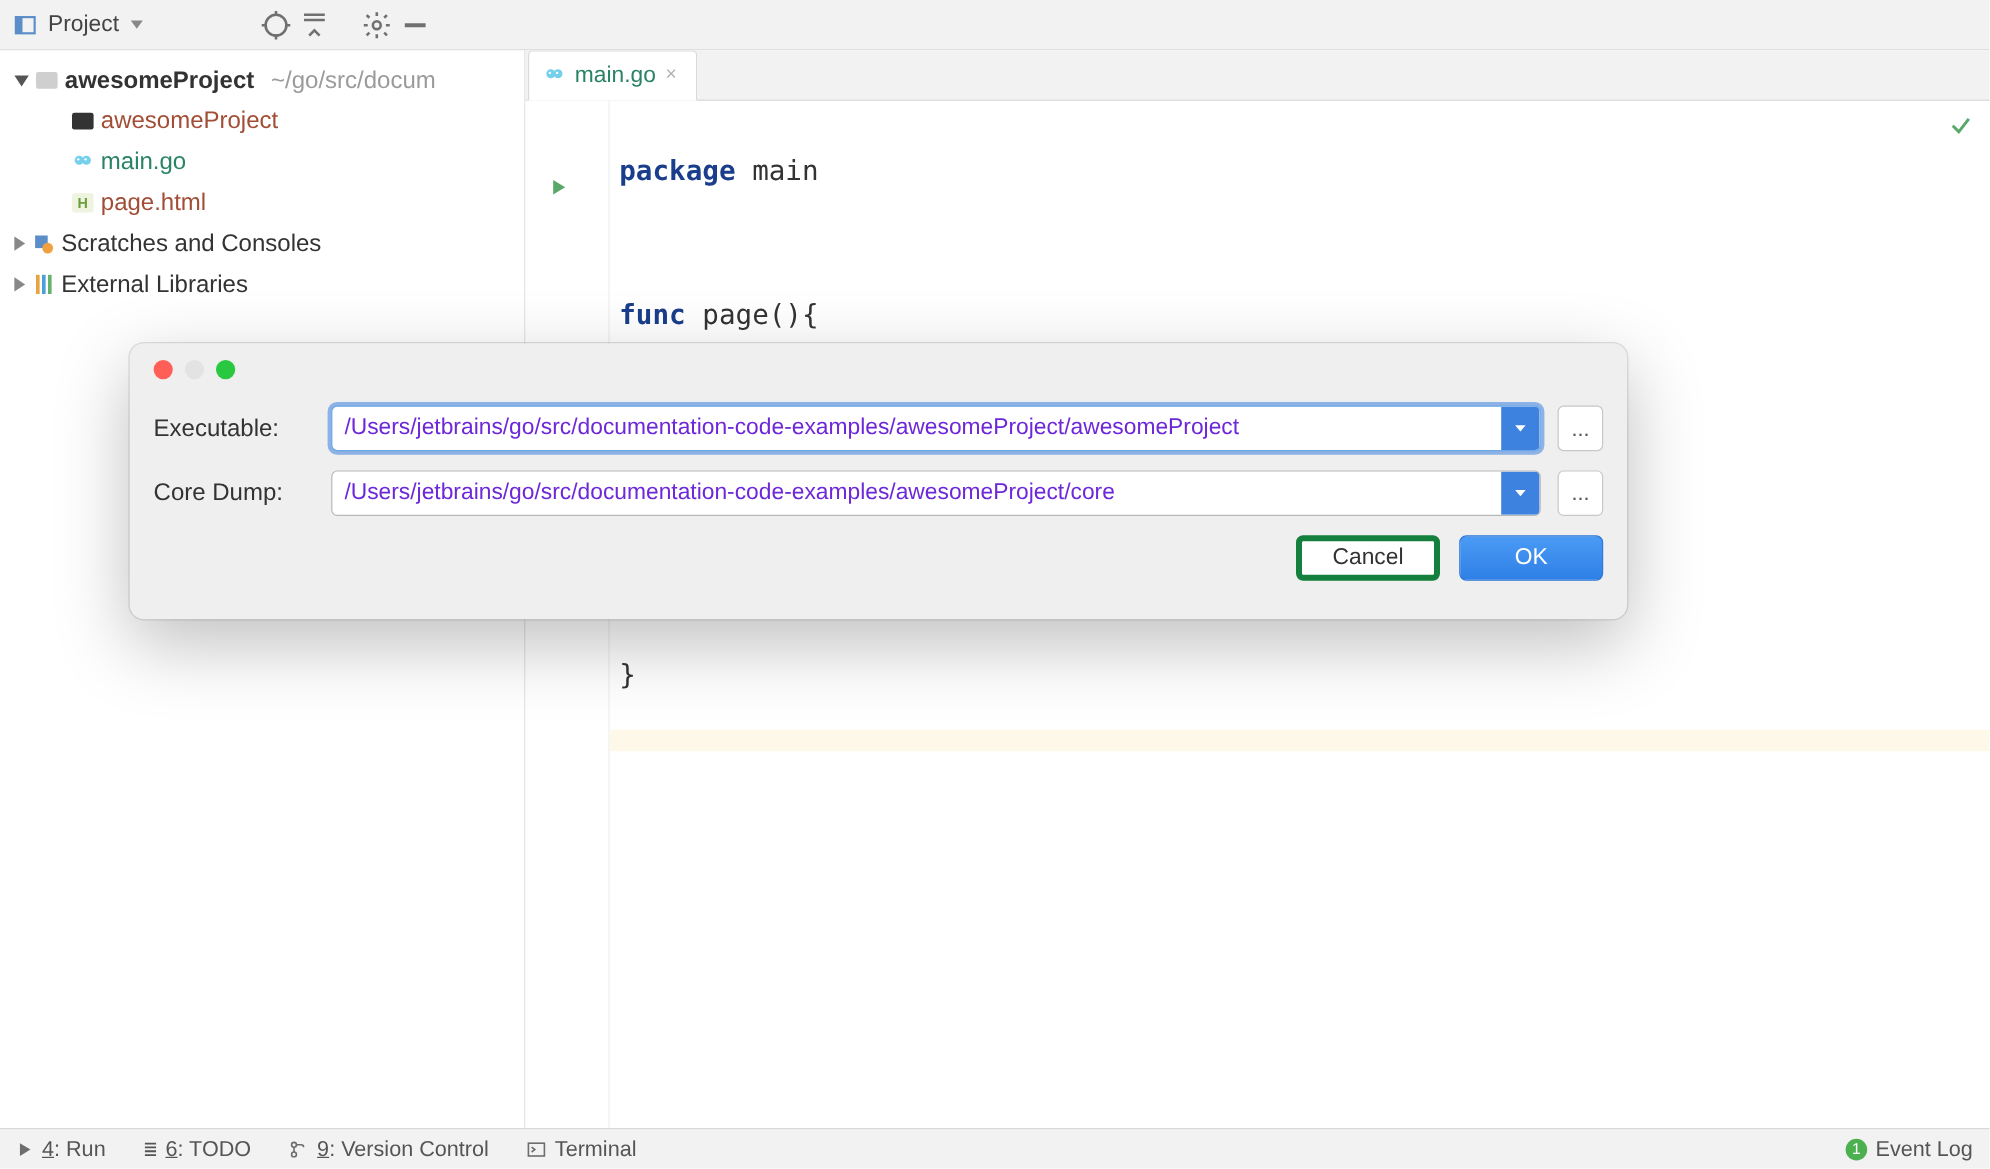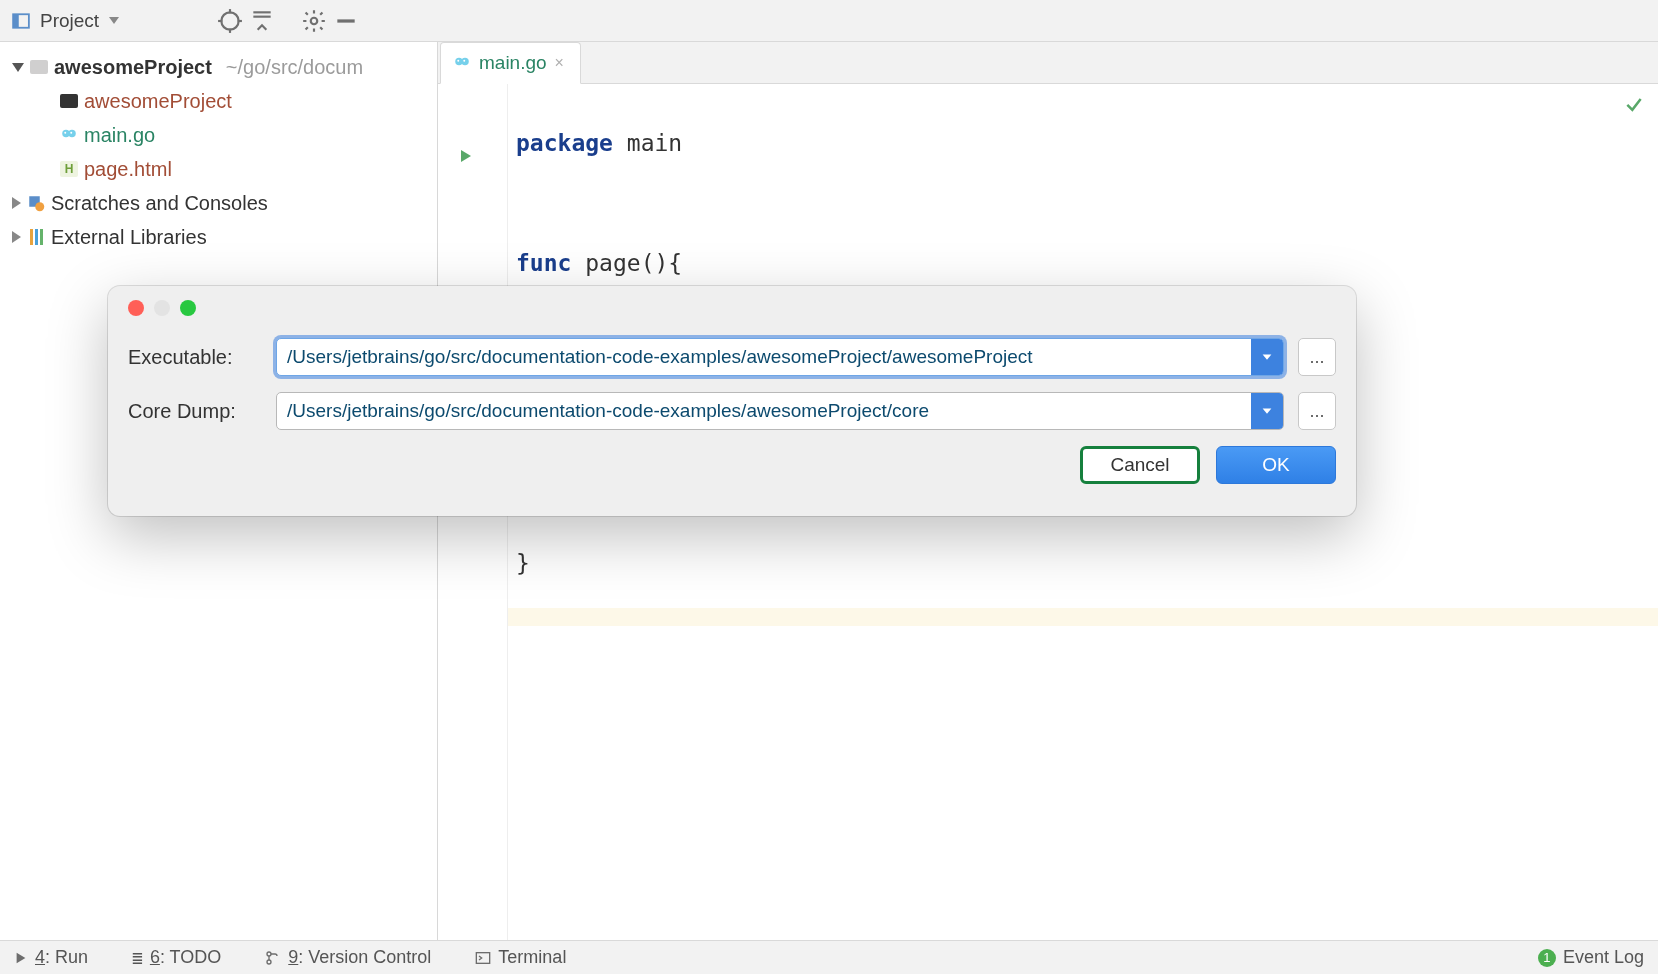--- a/index.html
+++ b/index.html
@@ -111,45 +111,45 @@
   .form-row { display:flex; align-items:center; gap:14px; margin-bottom:16px;}
   .form-label { width:134px; text-align:left; font-size:20px; color:#333;}
   .combo {
     flex:1; display:flex; align-items:stretch; height:38px;
     background:#fff; border:1px solid #b8b8b8; border-radius:5px;
     overflow:hidden;
   }
   .combo.focused { box-shadow: 0 0 0 3px rgba(61,128,223,.55); border-color:#6ea6e6;}
   .combo input {
     flex:1; border:none; outline:none; font-size:19px; padding:0 10px;
-    font-family:inherit; color:#0c4a6e; background:transparent;
+    font-family:inherit; color:#6d28d9; background:transparent;
   }
   .combo-btn {
     width:32px; background:#3d82df; display:flex;align-items:center;justify-content:center;
     cursor:pointer;
   }
   .combo-btn svg{width:14px;height:14px;fill:#fff;}
   .browse-btn {
     width:38px;height:38px;border:1px solid #c8c8c8;border-radius:5px;background:#fff;
     display:flex;align-items:center;justify-content:center;cursor:pointer;font-size:18px;color:#555;
   }
   .dialog-actions { display:flex; justify-content:flex-end; gap:16px; margin-top:6px;}
   .btn {
     min-width:120px; height:38px; border-radius:6px; font-size:19px;
     display:flex;align-items:center;justify-content:center;cursor:pointer;
-    border:3px solid #15803d; background:#fff; color:#333;
+    border:5px solid #15803d; background:#fff; color:#333;
   }
   .btn.primary {
     background: linear-gradient(#4a9af5,#2f80e6); color:#fff; border:1px solid #2d78da;text-align:center;
   }
 
   
   .statusbar {
     height:34px; background:#f2f2f2; border-top:1px solid #d9d9d9;
-    display:flex; align-items:center; padding:0 14px; gap:44px;
+    display:flex; align-items:center; padding:0 14px; gap:32px;
     font-size:18px; color:#555;
   }
   .statusbar .spacer{flex:1;}
   .sb-item { display:flex;align-items:center;gap:7px; cursor:pointer;}
   .underline-num { text-decoration: underline; }
   .badge { width:18px;height:18px;border-radius:50%;background:#4caf50;color:#fff;font-size:13px;display:flex;align-items:center;justify-content:center;}
 
 </style>
 </head>
 <body>

